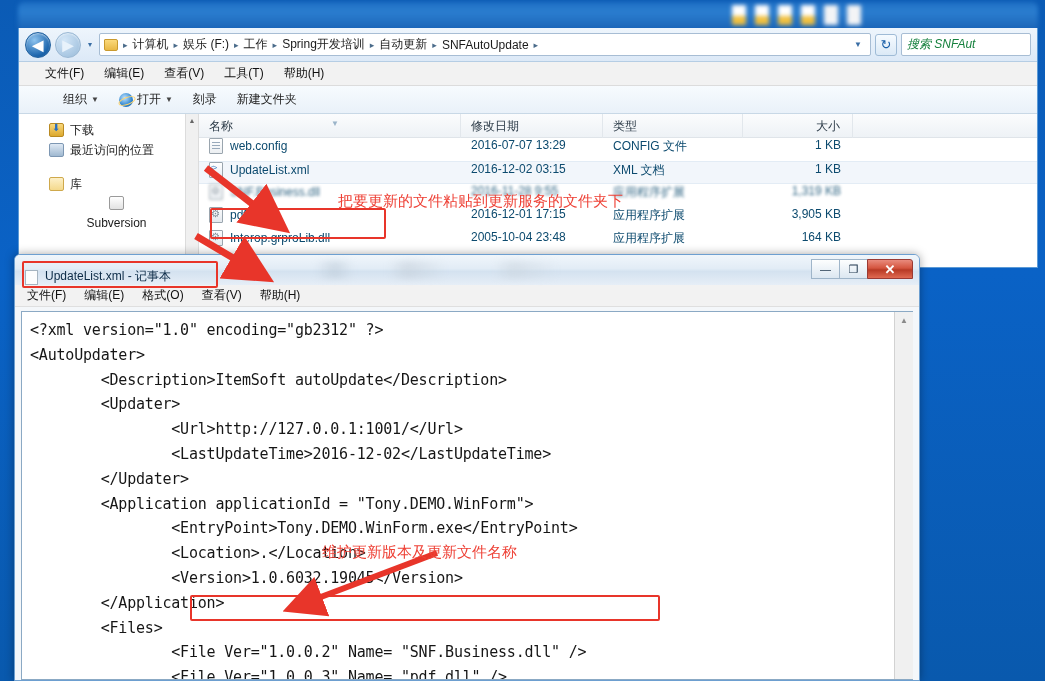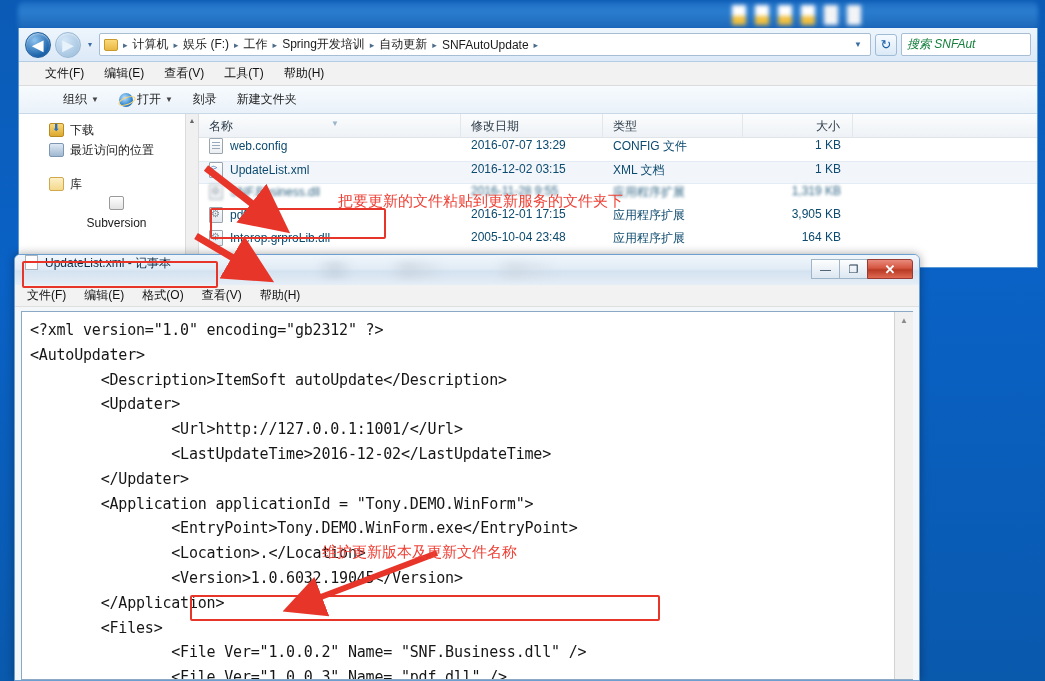--- a/index.html
+++ b/index.html
@@ -179,21 +179,21 @@
     position:absolute; left:14px; top:254px; width:906px; height:427px;
     background:#f4f7fa;
     border:1px solid #6d9fd0;
     border-radius:6px 6px 0 0;
     box-shadow:0 0 10px rgba(0,0,0,.35);
     overflow:hidden;
   }
   #np-title {
     height:30px;
     background:linear-gradient(180deg,#f0f6fb 0%,#e2ecf6 45%,#d4e2f0 55%,#e6eef7 100%);
-    display:flex; align-items:flex-start; padding:0 4px 0 10px; position:relative;
+    display:flex; align-items:flex-end; padding:0 4px 0 10px; position:relative;
   }
   #np-title .np-ico { width:13px; height:15px; background:#fdfdfd; border:1px solid #a6b4c0;
                       flex:none; margin-right:7px; filter:blur(.4px); }
   #np-title .np-text { font-size:12px; color:#0b2a46; white-space:nowrap; }
   #np-title .np-ghost {
     position:absolute; left:300px; top:6px; width:330px; height:18px;
     filter:blur(3px); opacity:.5;
     background:linear-gradient(90deg,transparent 0,#b9c7d4 6%,transparent 12%,transparent 22%,#c2ccd6 28%,transparent 40%,transparent 54%,#c9d3dc 60%,transparent 74%);
   }
   #np-ctrl { position:absolute; right:6px; top:4px; display:flex; gap:0; }

